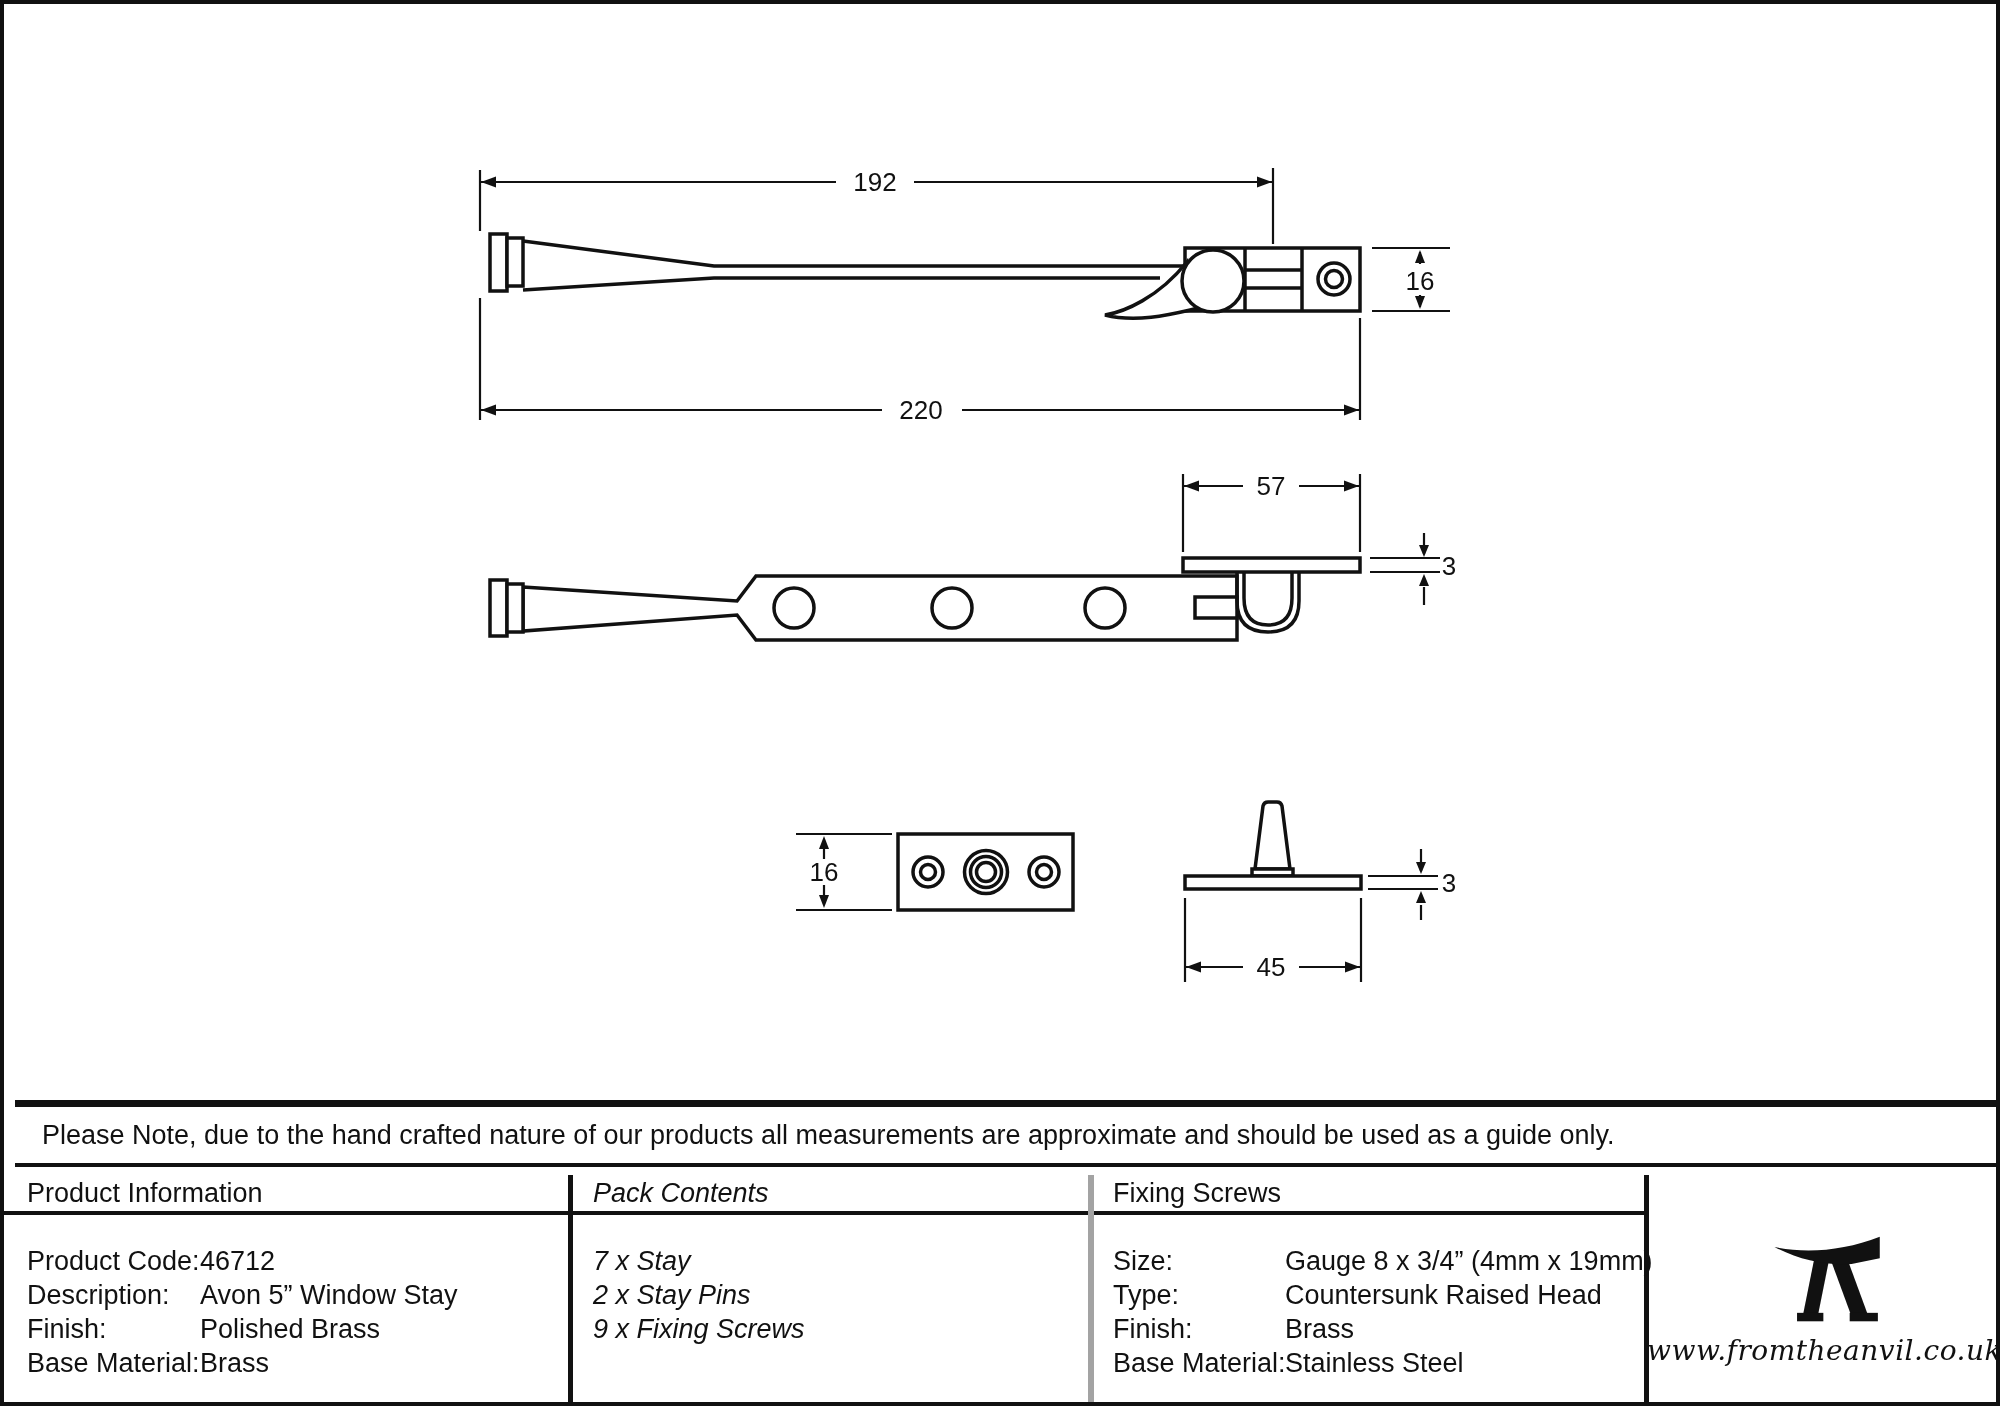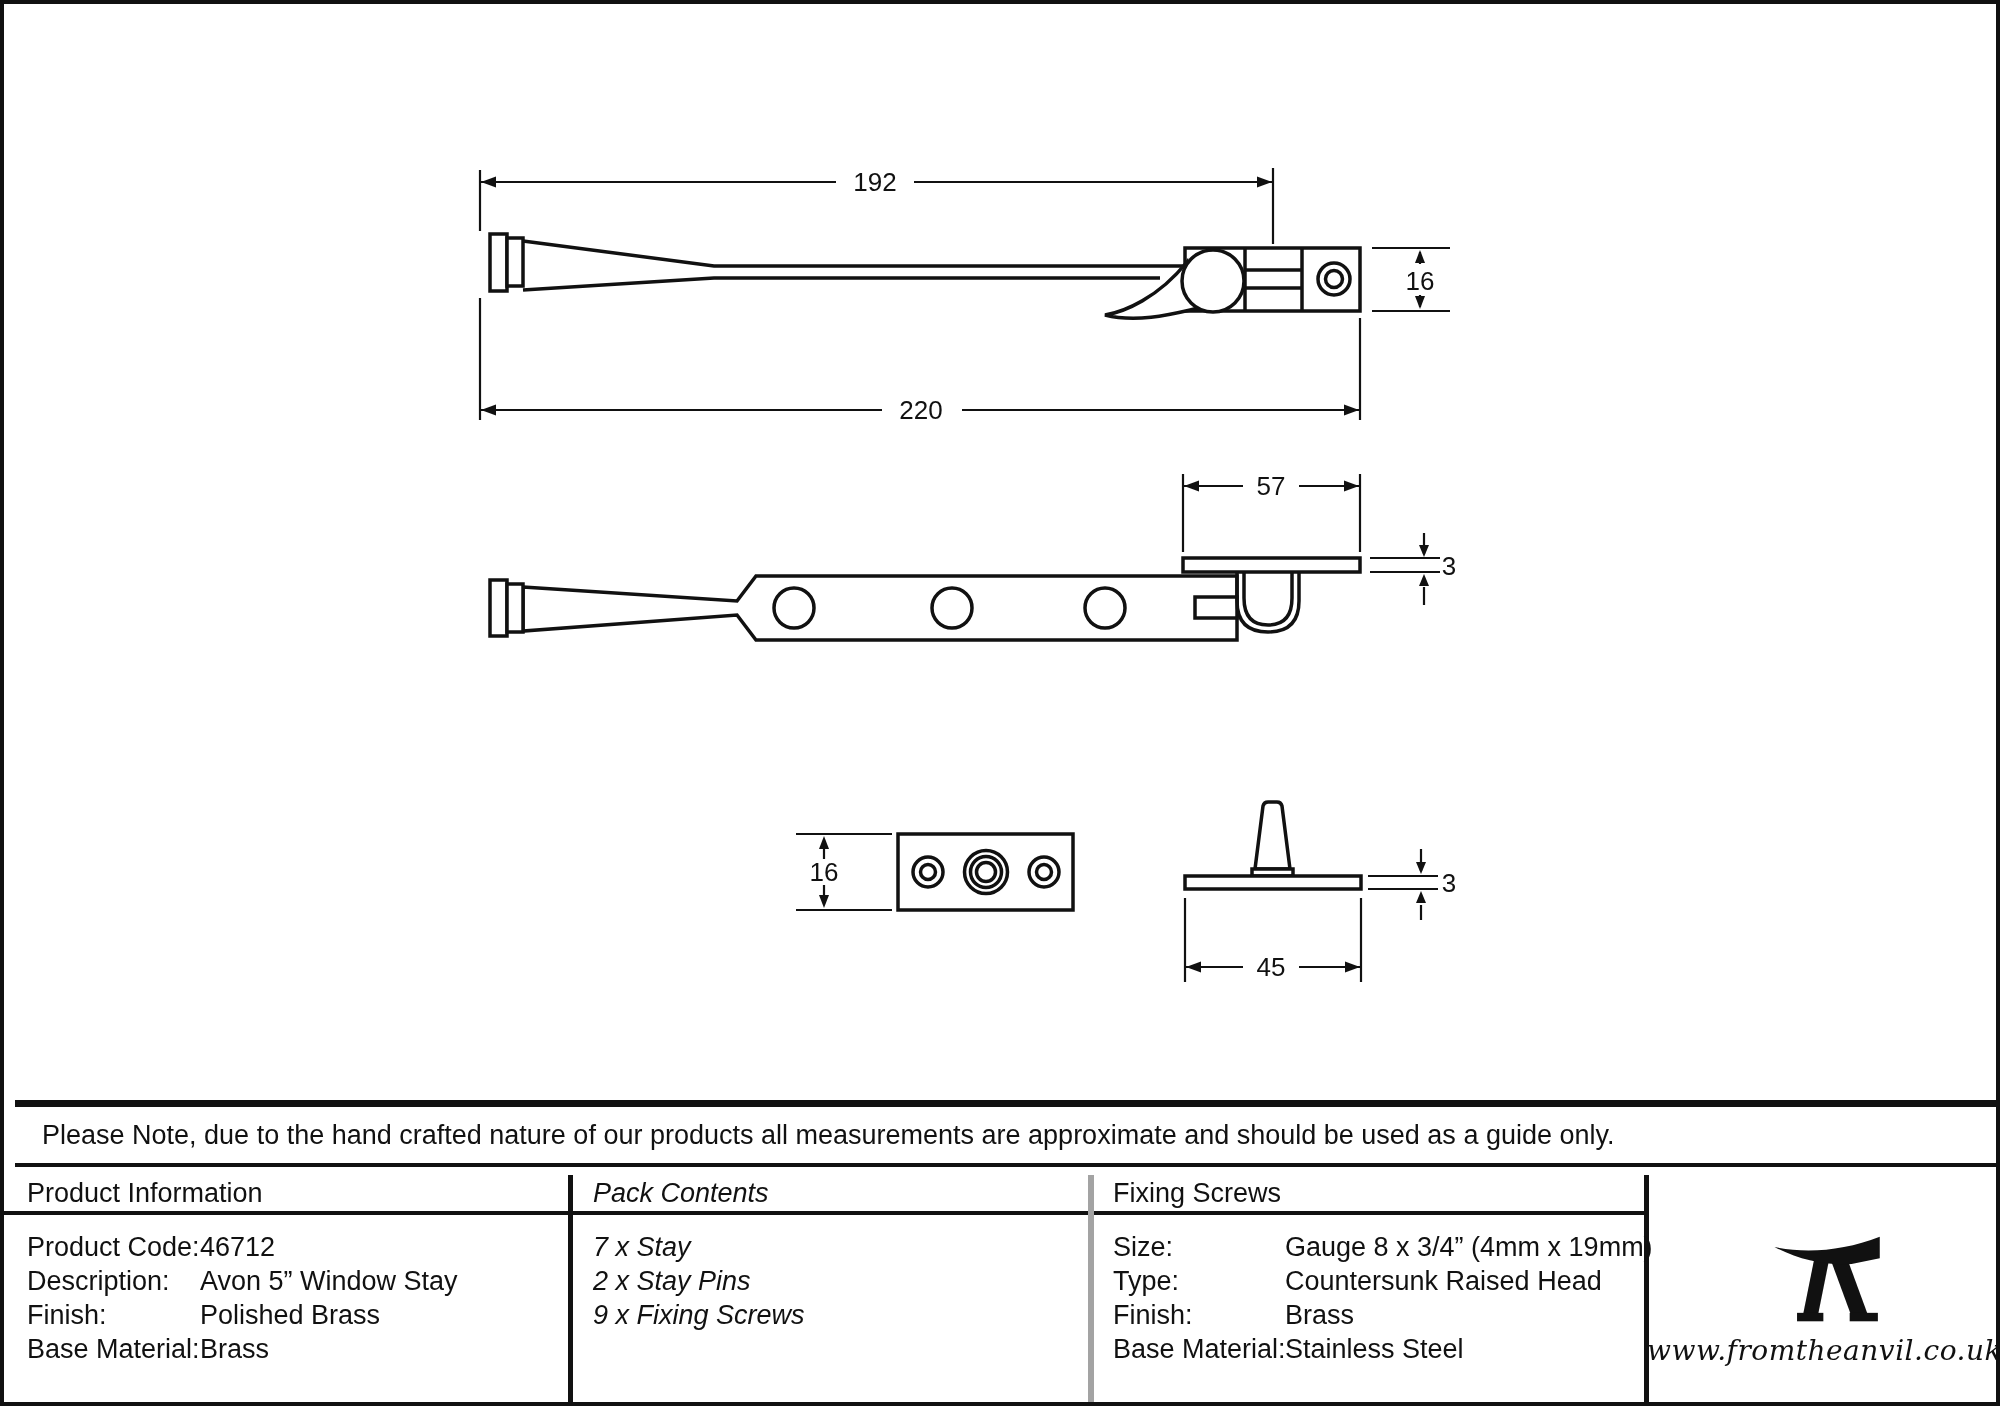--- a/index.html
+++ b/index.html
@@ -21,21 +21,21 @@
   .cols{position:absolute;top:1167px;left:0;width:2000px;height:239px;}
   .col{position:absolute;top:8px;height:249px;box-sizing:border-box;}
   .col-1{left:0;width:573px;border-right:5px solid #111;}
   .col-2{left:573px;width:521px;border-right:6px solid #a3a3a3;font-style:italic;}
   .col-3{left:1094px;width:555px;border-right:5px solid #111;}
   .col-4{left:1649px;width:351px;display:flex;flex-direction:column;align-items:center;justify-content:center;}
   .hdr{height:40px;box-sizing:border-box;border-bottom:4px solid #111;display:flex;align-items:center;font-size:27px;}
   .col-1 .hdr,.col-1 .bdy{padding-left:27px;}
   .col-2 .hdr,.col-2 .bdy{padding-left:20px;}
   .col-3 .hdr,.col-3 .bdy{padding-left:19px;}
-  .bdy{padding-top:15px;font-size:27px;}
+  .bdy{padding-top:29px;font-size:27px;}
   .row{height:34px;line-height:34px;display:flex;white-space:nowrap;}
   .lbl-1{width:173px;flex:none;}
   .lbl-3{width:172px;flex:none;}
 
   .logo-mark{display:flex;align-items:flex-end;}
   .logo-a{width:118px;height:94px;position:relative;flex:none;margin-right:-8px;}
   .logo-a svg{position:absolute;inset:0;}
   .logo-right{display:flex;flex-direction:column;align-items:flex-start;}
   .logo-fromthe{font-family:"DejaVu Serif","Liberation Serif",serif;font-size:29px;line-height:1;margin:0 0 3px 6px;white-space:nowrap;}
   .logo-diamond{font-size:18px;margin-left:12px;vertical-align:2px;}

